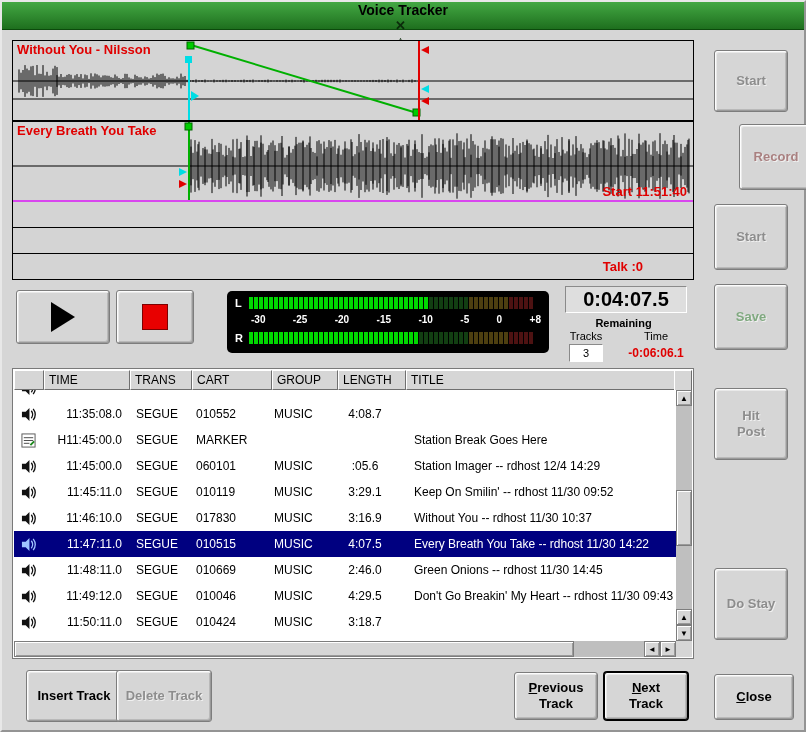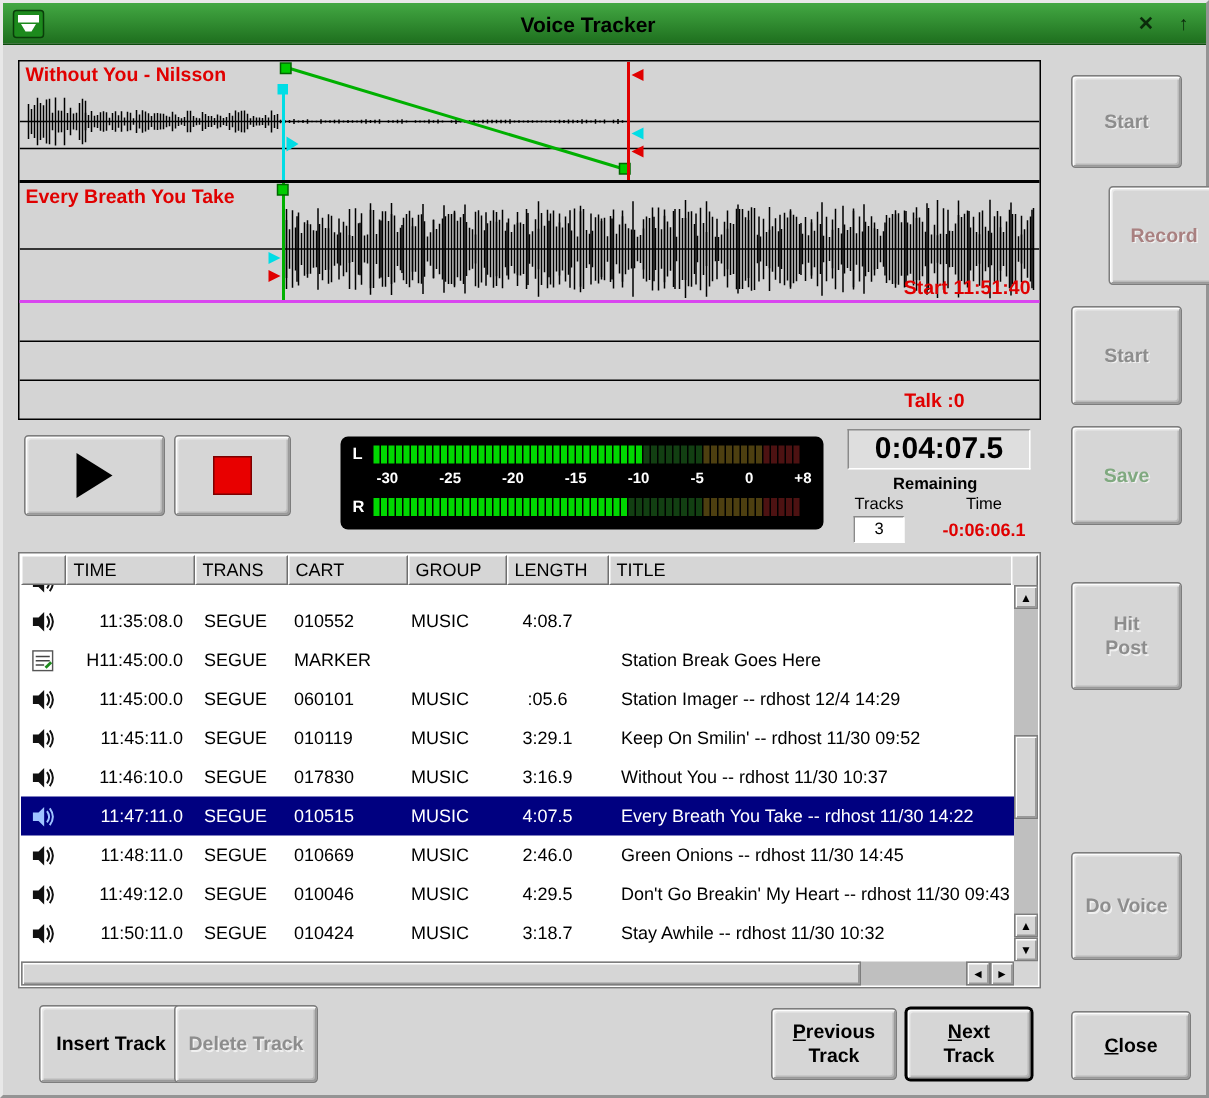--- a/index.html
+++ b/index.html
@@ -2,21 +2,21 @@
 <html><head>
 <meta charset="utf-8">
 <style>
   html,body{margin:0;padding:0;width:806px;height:732px;overflow:hidden;
     font-family:"Liberation Sans",sans-serif;-webkit-font-smoothing:antialiased;}
   .window{position:absolute;inset:0;background:#d6d6d6;border:2px outset #e8e8e8;box-sizing:border-box;}
   .abs{position:absolute;box-sizing:border-box;}
 
   
   .titlebar{left:0;right:0;top:0;height:28px;background:linear-gradient(#43a843,#1e6f1e);
-    display:flex;align-items:center;border-bottom:1px solid #0c4a0c;}
+    display:flex;align-items:center;border-bottom:1px solid #0c4a0c;flex-direction:column;}
   .title-text{flex:1;text-align:center;font-weight:bold;font-size:14px;color:#000;}
   .app-icon{width:22px;height:20px;margin-left:6px;}
   .tb-btn{width:20px;height:20px;margin-right:5px;display:flex;align-items:center;justify-content:center;
     color:#0b2b0b;font-size:13px;font-weight:bold;}
 
   
   .tracks{left:10px;top:38px;width:682px;height:240px;border:1px solid #000;background:#d4d4d4;}
   .pane{position:absolute;left:0;right:0;overflow:hidden;}
   .pane1{top:0;height:79px;border-bottom:2px solid #000;}
   .pane2{top:81px;height:78px;border-bottom:2px solid #d946ef;}
@@ -465,21 +465,20 @@
               <polygon points="1,5 5,5 9,1 9,15 5,11 1,11" fill="currentColor"></polygon>
               <path d="M11 4 q3 4 0 8" stroke="currentColor" fill="none" stroke-width="1.4"></path>
               <path d="M13 2 q4.4 6 0 12" stroke="currentColor" fill="none" stroke-width="1.4"></path>
             </svg>
           </span>
     <span class="cell c-time">11:50:11.0</span>
     <span class="cell c-trans">SEGUE</span>
     <span class="cell c-cart">010424</span>
     <span class="cell c-group">MUSIC</span>
     <span class="cell c-length">3:18.7</span>
-    <span class="cell c-title">Stay Awhile -- rdhost 11/30 10:32</span>
   </div>
         <div class="trow">
     <span class="cell c-icon">
             <svg width="15" height="15" viewBox="0 0 16 16">
               <rect x="1" y="1" width="14" height="14" fill="#fff" stroke="#555"></rect>
               <line x1="3" y1="5" x2="13" y2="5" stroke="#444"></line>
               <line x1="3" y1="8" x2="13" y2="8" stroke="#444"></line>
               <line x1="3" y1="11" x2="9" y2="11" stroke="#444"></line>
               <line x1="10" y1="13" x2="14" y2="9" stroke="#1d8a1d" stroke-width="2"></line>
             </svg>
@@ -506,21 +505,21 @@
     <div class="sb-corner"></div>
   </div>
 
   <div class="btn disabled" style="left:712px;top:48px;width:72px;height:60px;">Start</div>
   <div class="btn rec" style="left:737px;top:122px;width:72px;height:64px;">Record</div>
   <div class="btn disabled" style="left:712px;top:202px;width:72px;height:64px;">Start</div>
   <div class="btn sav" style="left:712px;top:282px;width:72px;height:64px;">Save</div>
   <div class="btn disabled" style="left:712px;top:386px;width:72px;height:70px;">
     <span><span>Hit</span><br><span>Post</span></span>
   </div>
-  <div class="btn disabled" style="left:712px;top:566px;width:72px;height:70px;">Do Voice</div>
+  <div class="btn disabled" style="left:712px;top:566px;width:72px;height:70px;">Do Stay</div>
 
   <div class="btn" style="left:24px;top:668px;width:78px;height:50px;padding:0 8px;">Insert Track</div>
   <div class="btn disabled" style="left:114px;top:668px;width:78px;height:50px;padding:0 8px;">Delete Track</div>
   <div class="btn" style="left:512px;top:670px;width:82px;height:46px;">
     <span><u>P</u><span>revious</span><br><span>Track</span></span>
   </div>
   <div class="btn focused" style="left:602px;top:670px;width:82px;height:46px;">
     <span><u>N</u><span>ext</span><br><span>Track</span></span>
   </div>
   <div class="btn" style="left:712px;top:672px;width:78px;height:44px;">

